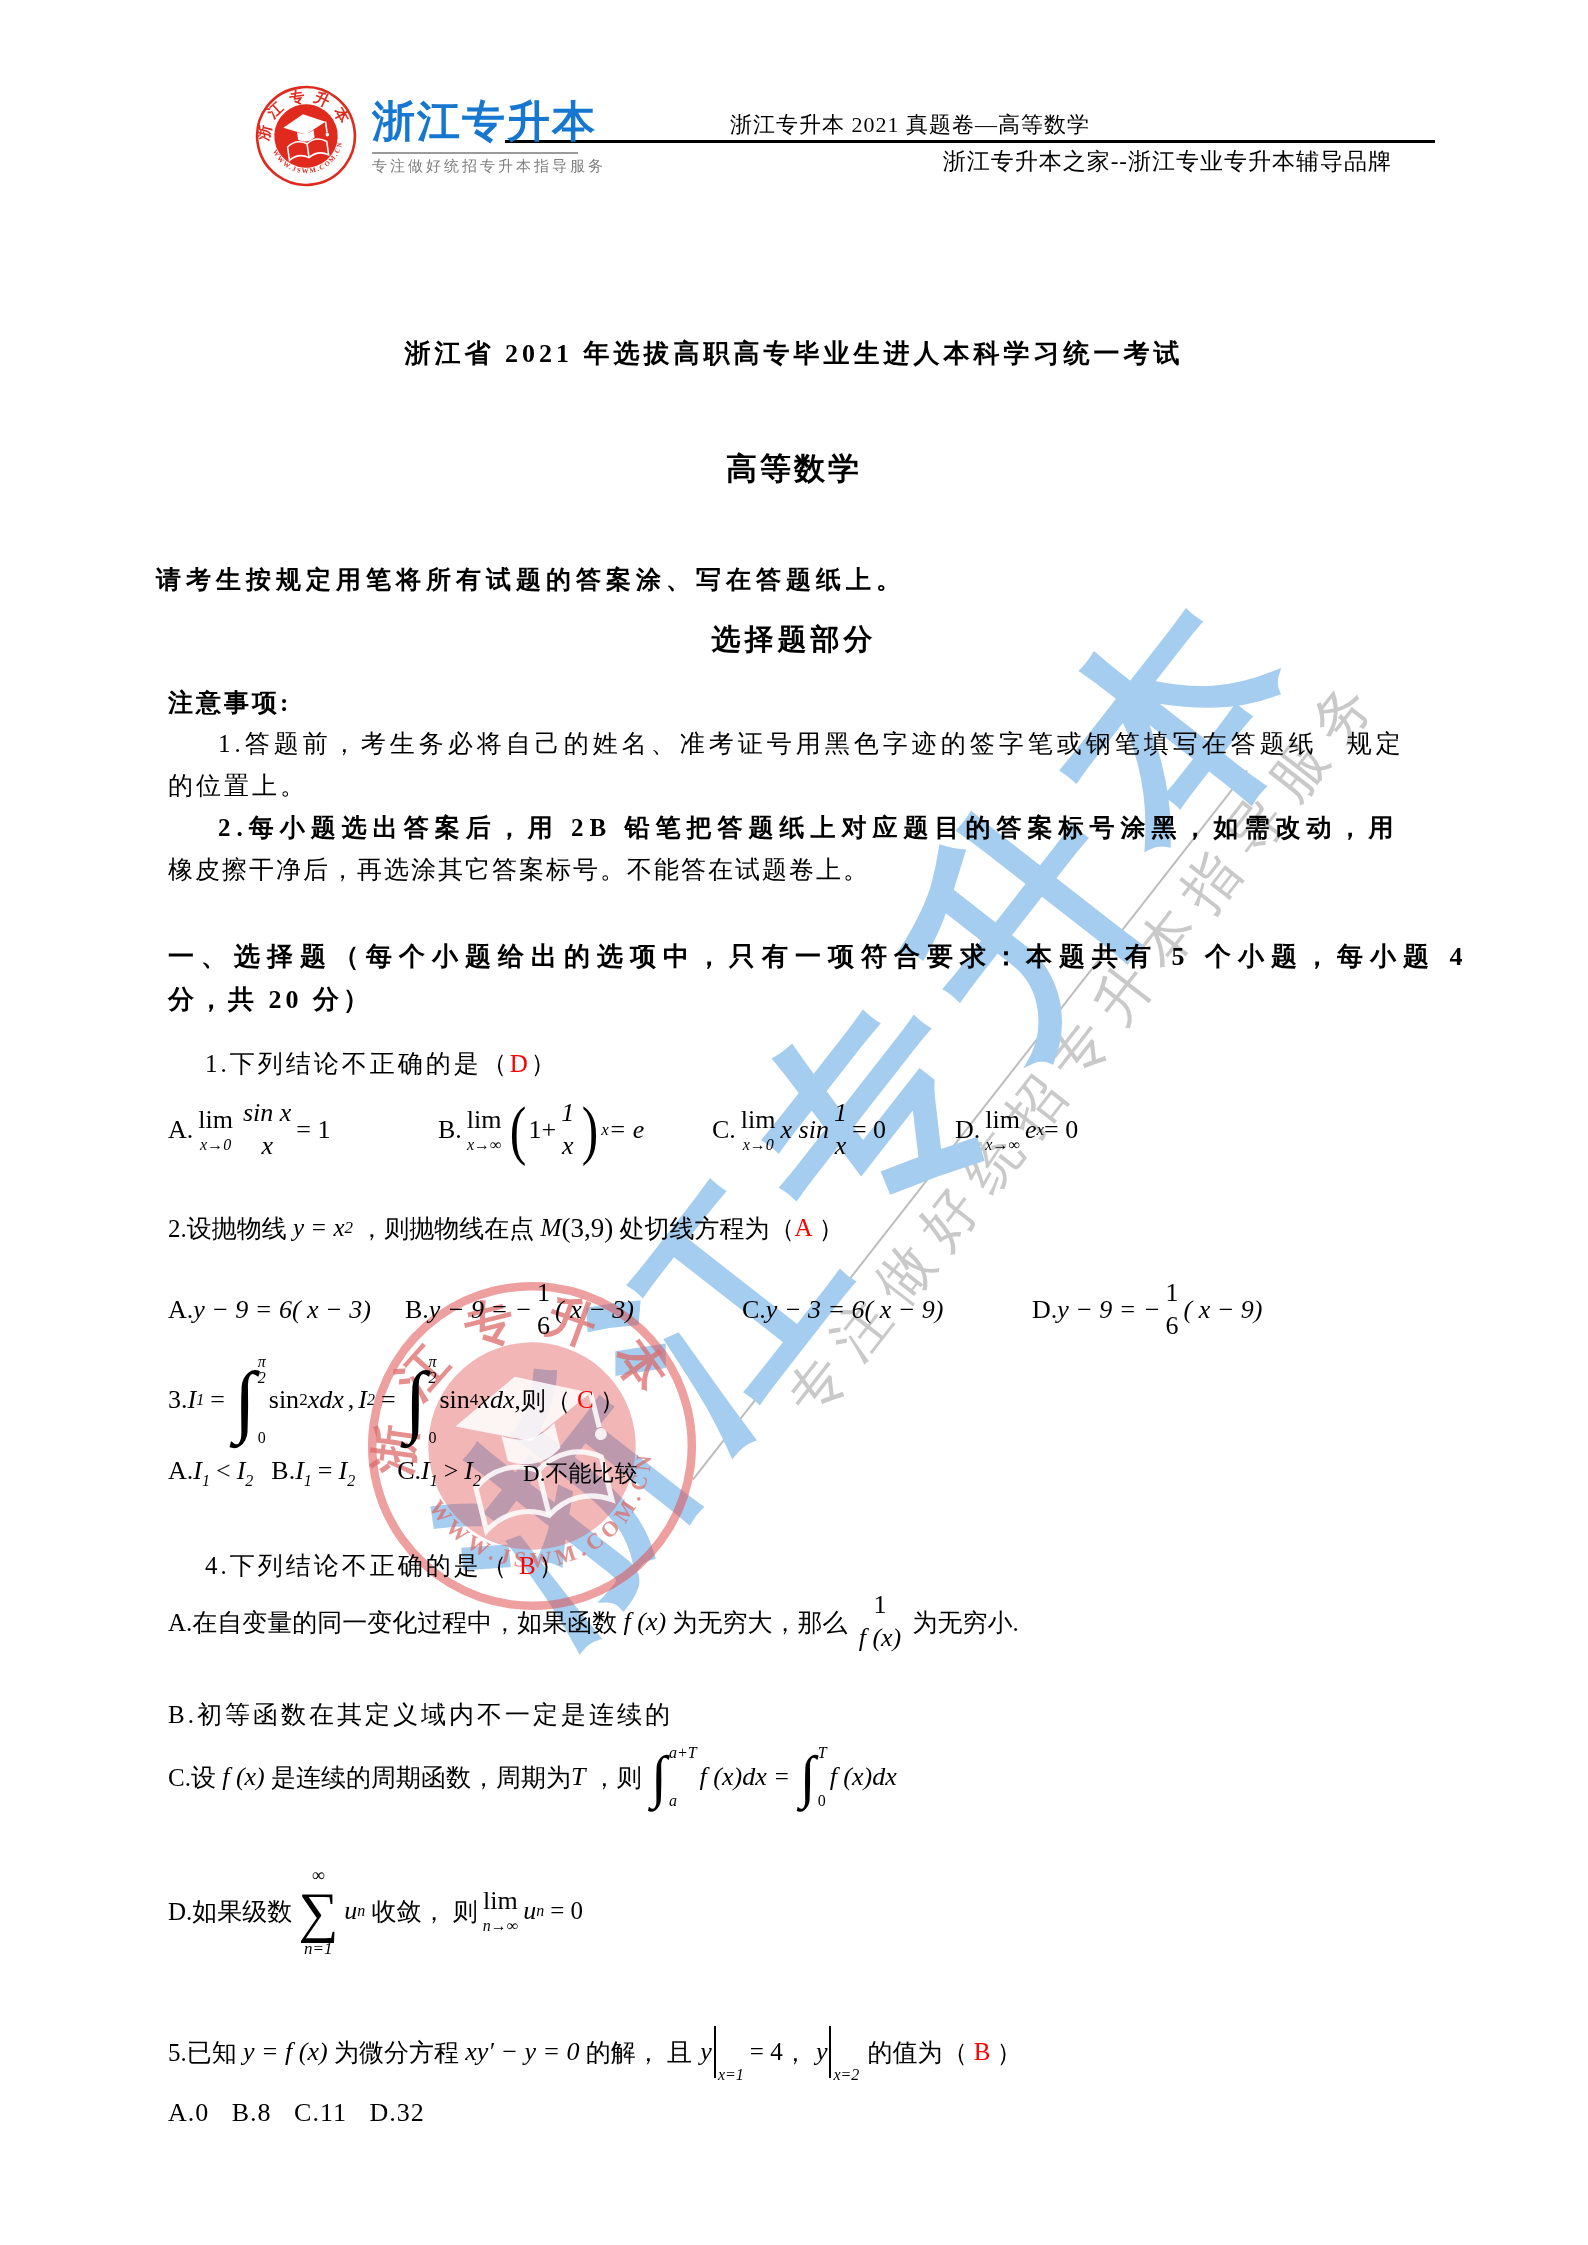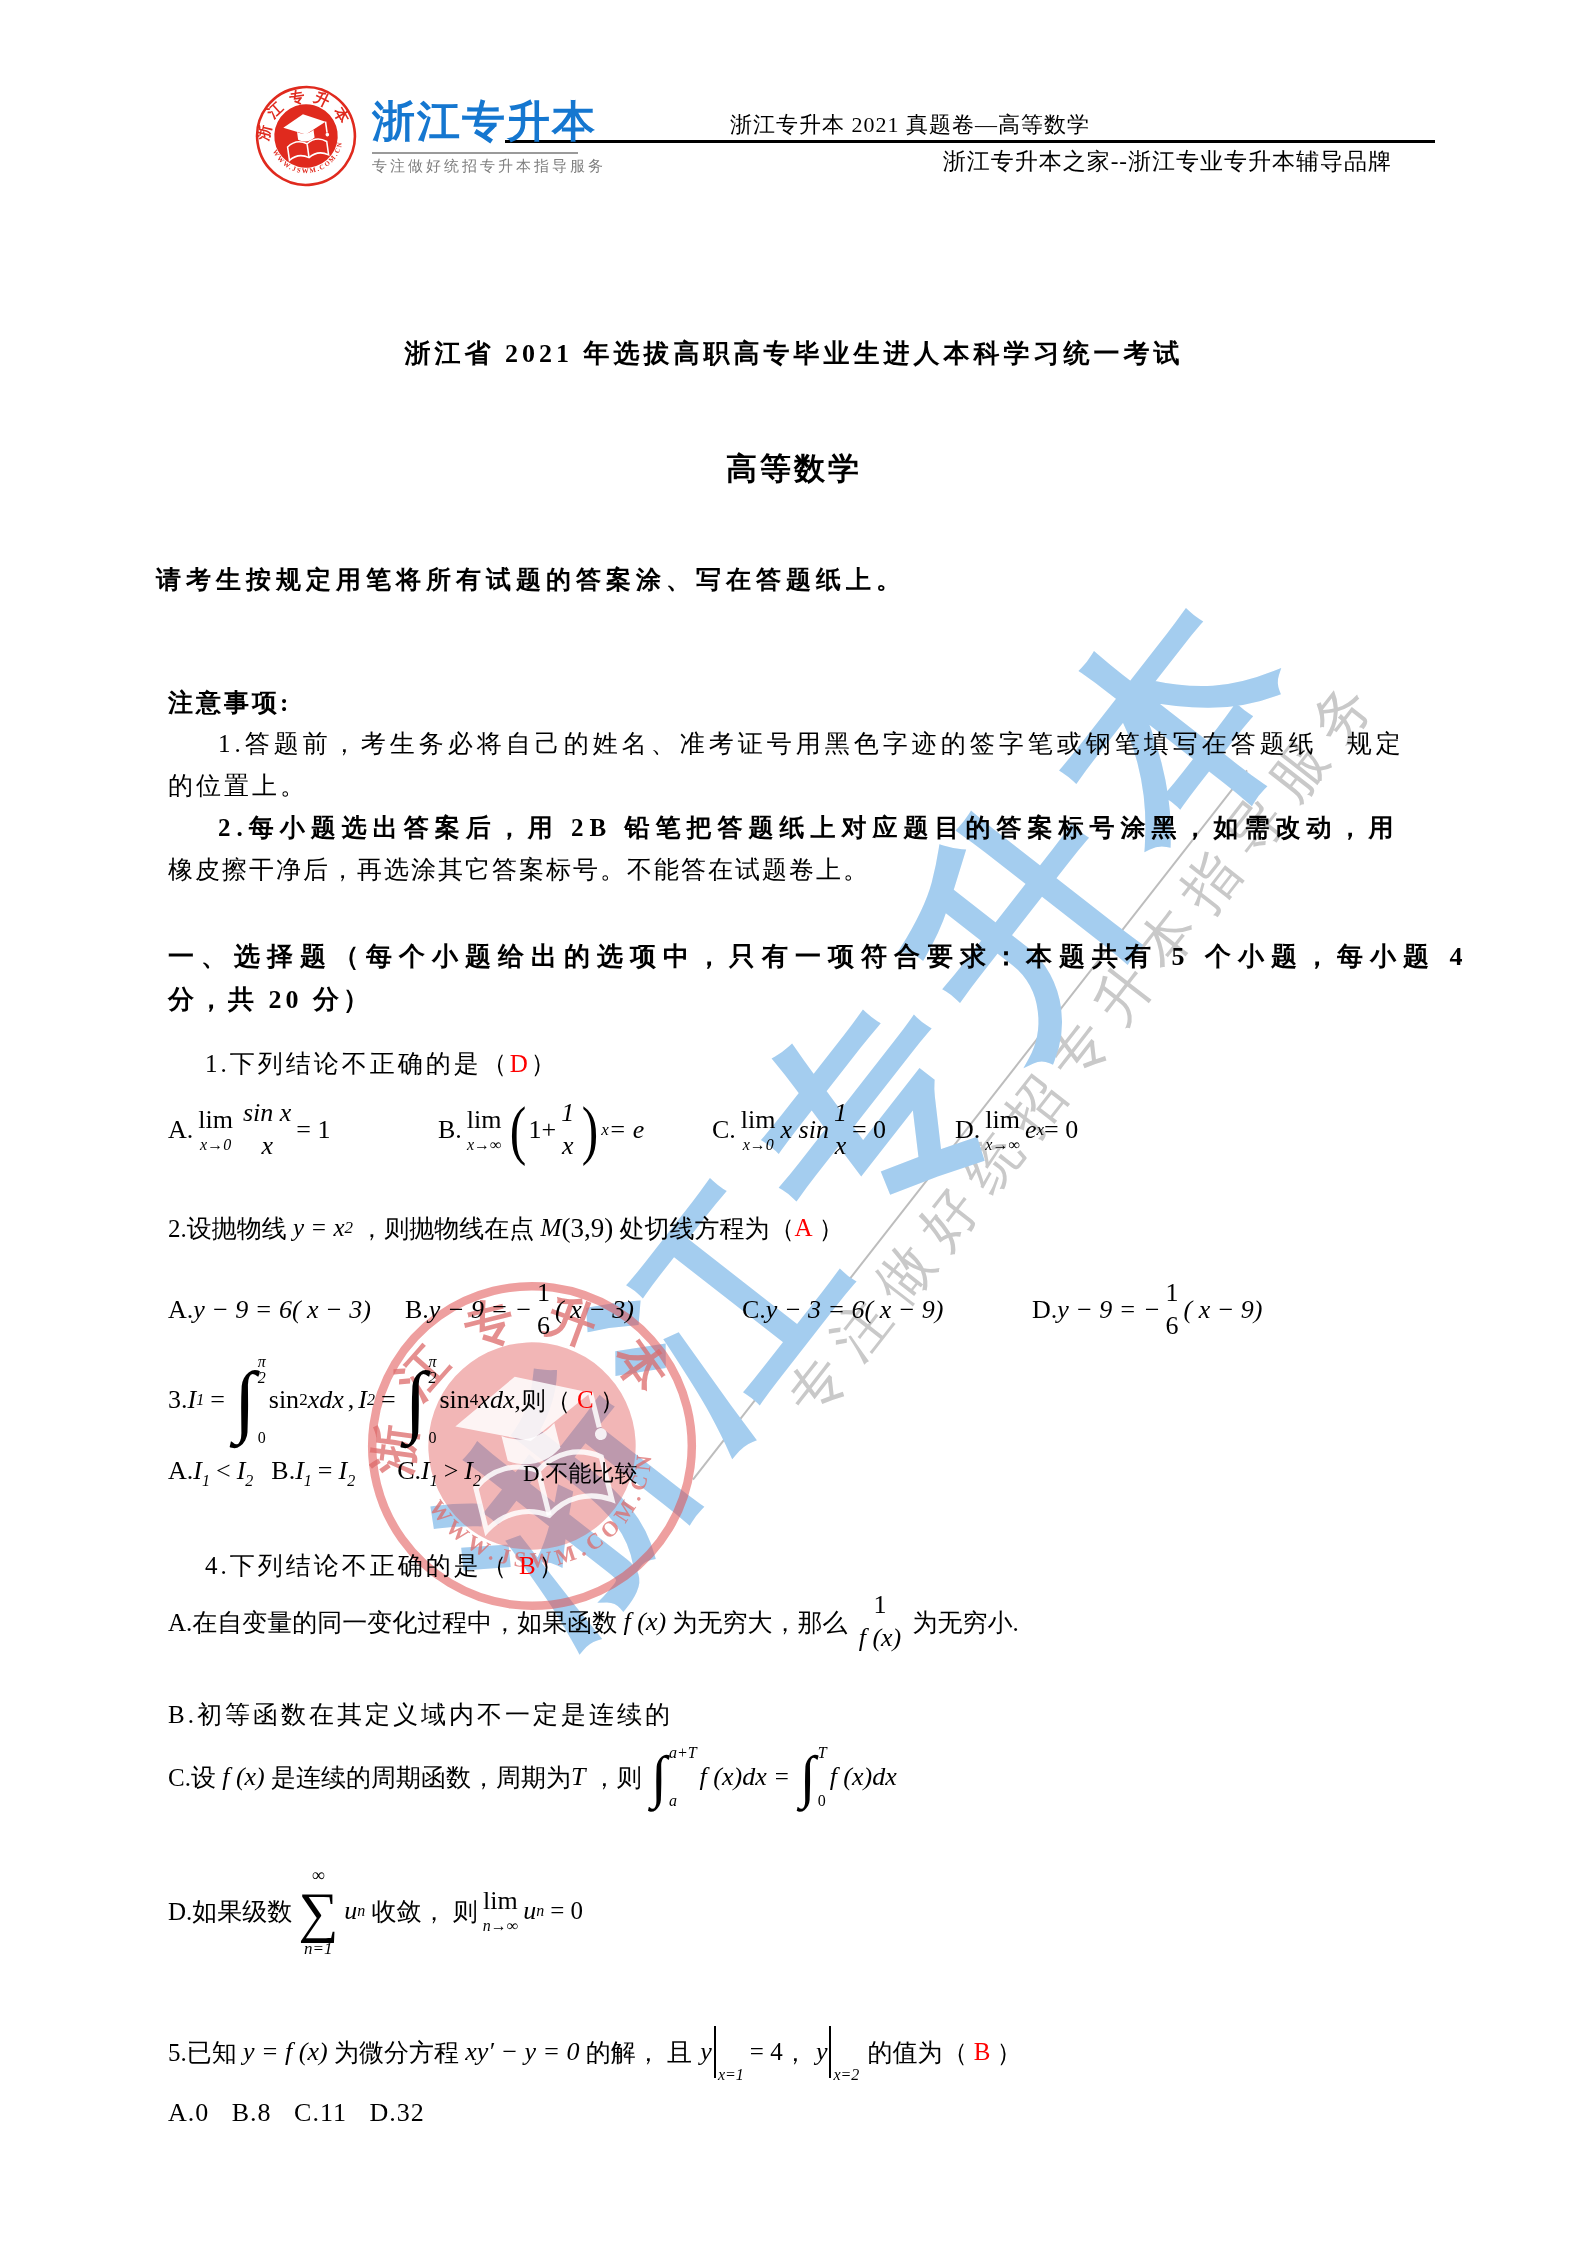--- a/index.html
+++ b/index.html
@@ -147,20 +147,21 @@
   <div class="tagline">专注做好统招专升本指导服务</div>
 
   <div class="doc-title">浙江专升本 2021 真题卷—高等数学</div>
   <div class="doc-subtitle">浙江专升本之家--浙江专业专升本辅导品牌</div>
 
   <div class="tl b center" style="top:336px;font-size:26px;letter-spacing:4px;">浙江省 2021 年选拔高职高专毕业生进人本科学习统一考试</div>
   <div class="tl b center" style="top:448px;font-size:31px;letter-spacing:3px;">高等数学</div>
 
   <div class="tl b" style="left:156px;top:563px;letter-spacing:5px;">请考生按规定用笔将所有试题的答案涂、写在答题纸上。</div>
 
+  <div class="tl b center" style="top:620px;font-size:29px;letter-spacing:4px;">选择题部分</div>
 
   <div class="tl b" style="left:168px;top:686px;">注意事项:</div>
   <div class="tl" style="left:218px;top:727px;letter-spacing:4px;">1.答题前，考生务必将自己的姓名、准考证号用黑色字迹的签字笔或钢笔填写在答题纸　规定</div>
   <div class="tl" style="left:168px;top:769px;">的位置上。</div>
   <div class="tl" style="left:218px;top:811px;letter-spacing:6px;font-weight:bold;">2.每小题选出答案后，用 2B 铅笔把答题纸上对应题目的答案标号涂黑，如需改动，用</div>
   <div class="tl" style="left:168px;top:853px;letter-spacing:2px;">橡皮擦干净后，再选涂其它答案标号。不能答在试题卷上。</div>
 
   <div class="tl b" style="left:168px;top:939px;font-size:26px;letter-spacing:7px;">一、选择题（每个小题给出的选项中，只有一项符合要求：本题共有 5 个小题，每小题 4</div>
   <div class="tl b" style="left:168px;top:982px;font-size:26px;letter-spacing:4px;">分，共 20 分）</div>
 

